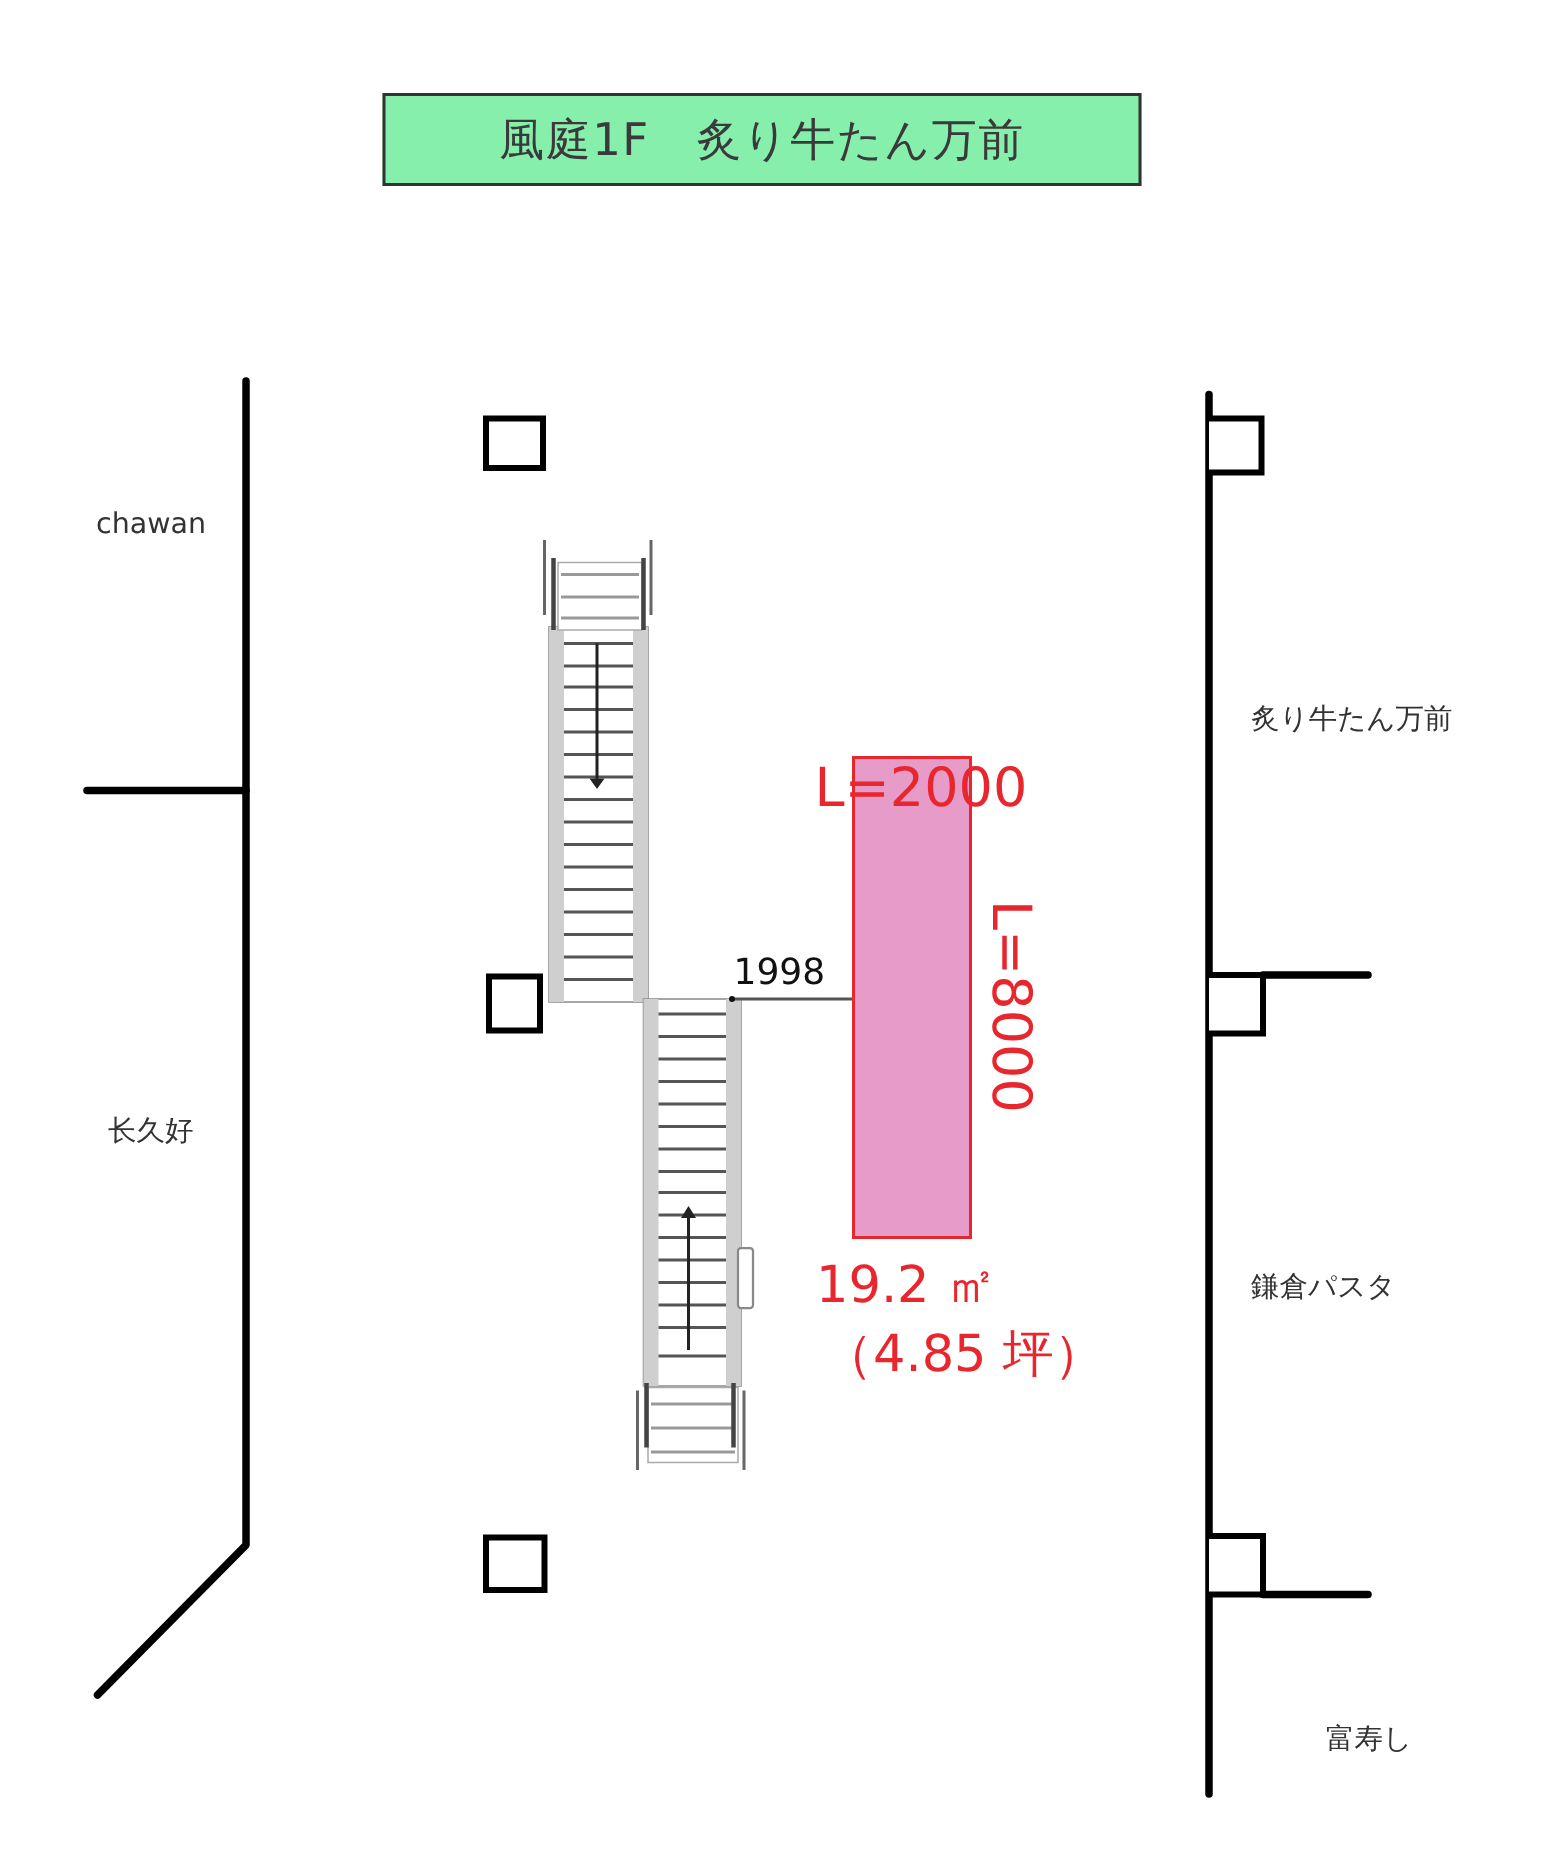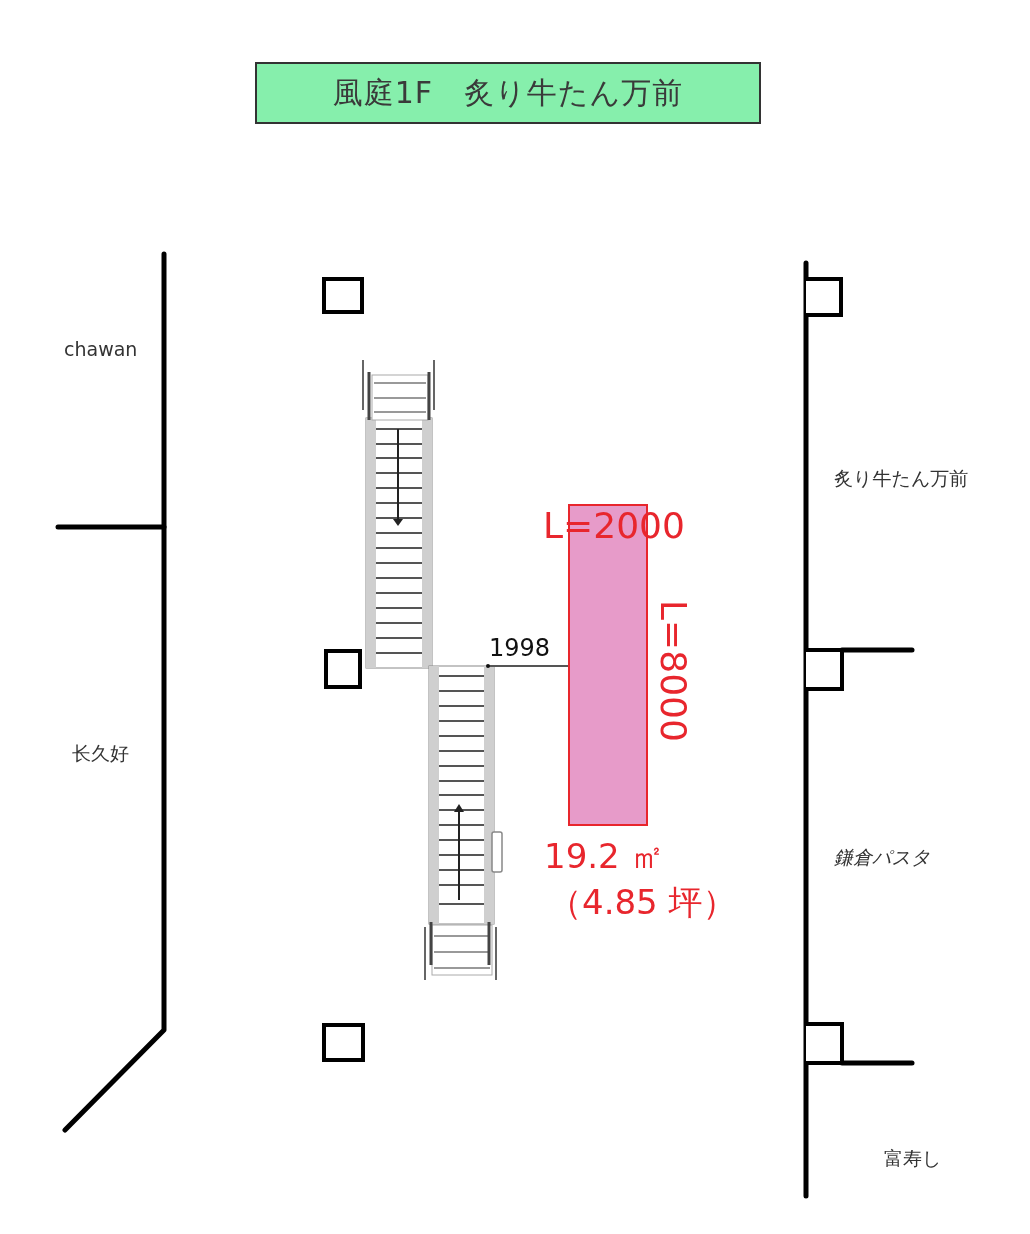--- a/index.html
+++ b/index.html
@@ -121,20 +121,20 @@
   <rect x="569" y="505" width="78" height="320" fill="#e79bc9" stroke="#e8262d" stroke-width="2"></rect>
 </svg>
 
 <div class="title-box">
   <span class="title-text">風庭1F　炙り牛たん万前</span>
 </div>
 
 <div class="label" style="left:64px; top:338px;">chawan</div>
 <div class="label" style="left:72px; top:741px;text-align:right;">长久好</div>
 <div class="label" style="left:834px; top:466px;">炙り牛たん万前</div>
-<div class="label" style="left:834px; top:845px;font-style:italic;">鎌倉パスタ</div>
+<div class="label" style="left:834px; top:845px;">鎌倉パスタ</div>
 <div class="label" style="left:840px; top:1146px;margin-left:44px;">富寿し</div>
 
 <div class="red" style="left:543px; top:457px; font-size:36px;margin-top:48px;">L=2000</div>
 <div class="red vert" style="left:694px; top:600px; font-size:36px;">L=8000</div>
 <div class="red" style="left:544px; top:834px; font-size:34px;">19.2 ㎡</div>
 <div class="red" style="left:548px; top:880px; font-size:34px;">（4.85 坪）</div>
 <div class="dim-black" style="left:489px; top:634px;">1998</div>
 
 </body></html>

